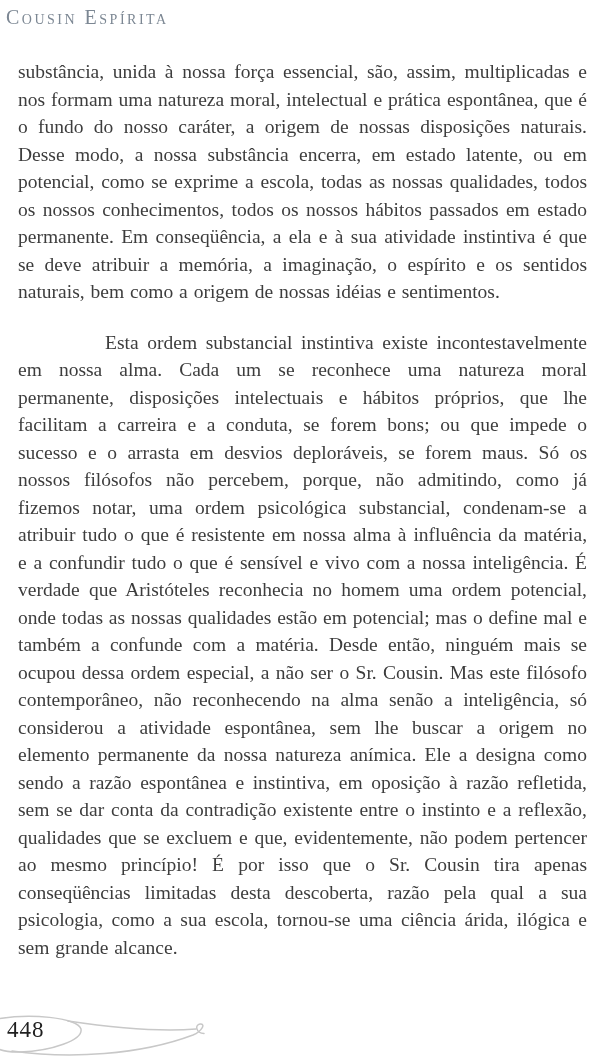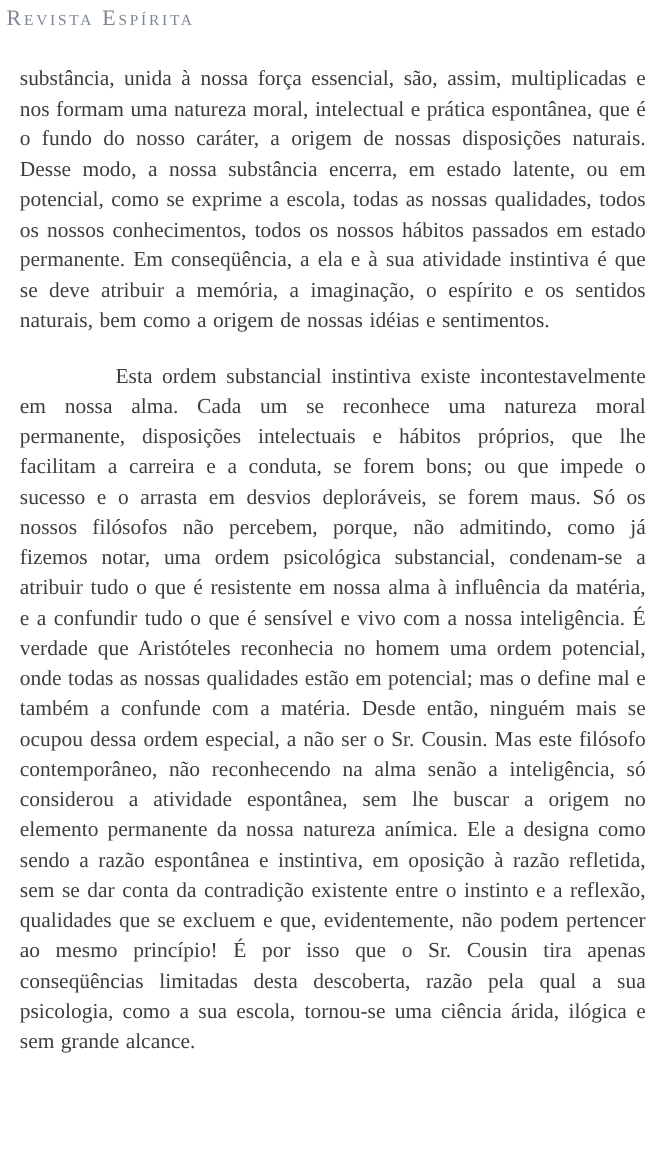--- a/index.html
+++ b/index.html
@@ -65,21 +65,34 @@
     font-size: 23px;
     color: #1f1f1f;
     letter-spacing: 1px;
   }
 </style>
 </head>
 <body>
 
 <div class="page">
 
-  <div class="running-header">Revista Espírita</div>
+  <div class="running-header">Cousin Espírita</div>
 
   <div class="content">
     <p class="para">substância, unida à nossa força essencial, são, assim, multiplicadas e nos formam uma natureza moral, intelectual e prática espontânea, que é o fundo do nosso caráter, a origem de nossas disposições naturais. Desse modo, a nossa substância encerra, em estado latente, ou em potencial, como se exprime a escola, todas as nossas qualidades, todos os nossos conhecimentos, todos os nossos hábitos passados em estado permanente. Em conseqüência, a ela e à sua atividade instintiva é que se deve atribuir a memória, a imaginação, o espírito e os sentidos naturais, bem como a origem de nossas idéias e sentimentos.</p>
     <p class="para para-indent">Esta ordem substancial instintiva existe incontestavelmente em nossa alma. Cada um se reconhece uma natureza moral permanente, disposições intelectuais e hábitos próprios, que lhe facilitam a carreira e a conduta, se forem bons; ou que impede o sucesso e o arrasta em desvios deploráveis, se forem maus. Só os nossos filósofos não percebem, porque, não admitindo, como já fizemos notar, uma ordem psicológica substancial, condenam-se a atribuir tudo o que é resistente em nossa alma à influência da matéria, e a confundir tudo o que é sensível e vivo com a nossa inteligência. É verdade que Aristóteles reconhecia no homem uma ordem potencial, onde todas as nossas qualidades estão em potencial; mas o define mal e também a confunde com a matéria. Desde então, ninguém mais se ocupou dessa ordem especial, a não ser o Sr. Cousin. Mas este filósofo contemporâneo, não reconhecendo na alma senão a inteligência, só considerou a atividade espontânea, sem lhe buscar a origem no elemento permanente da nossa natureza anímica. Ele a designa como sendo a razão espontânea e instintiva, em oposição à razão refletida, sem se dar conta da contradição existente entre o instinto e a reflexão, qualidades que se excluem e que, evidentemente, não podem pertencer ao mesmo princípio! É por isso que o Sr. Cousin tira apenas conseqüências limitadas desta descoberta, razão pela qual a sua psicologia, como a sua escola, tornou-se uma ciência árida, ilógica e sem grande alcance.</p>
   </div>
 
+  <div class="footer">
+    <svg class="flourish" width="220" height="47" viewBox="0 0 220 47" aria-hidden="true">
+      <g fill="none" stroke="#c8c8c8" stroke-width="1.5" stroke-linecap="round">
+
+        <path d="M -8 10 C 30 2 78 8 81 19 C 83 30 52 41 20 42 C 2 42.5 -8 38 -8 31"></path>
+
+        <path d="M 68 11 C 115 18 160 22 196 19"></path>
+
+        <path d="M 12 41 C 70 49 140 45 193 25 C 202 21 206 13.5 200 14 C 194.5 14.8 196 23 204 23.5"></path>
+      </g>
+    </svg>
+    <div class="page-number">448</div>
+  </div>
 
 </div>
 
 </body></html>

